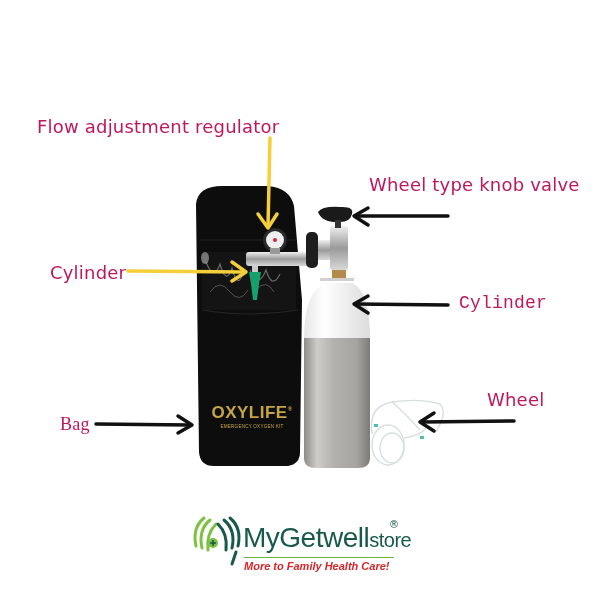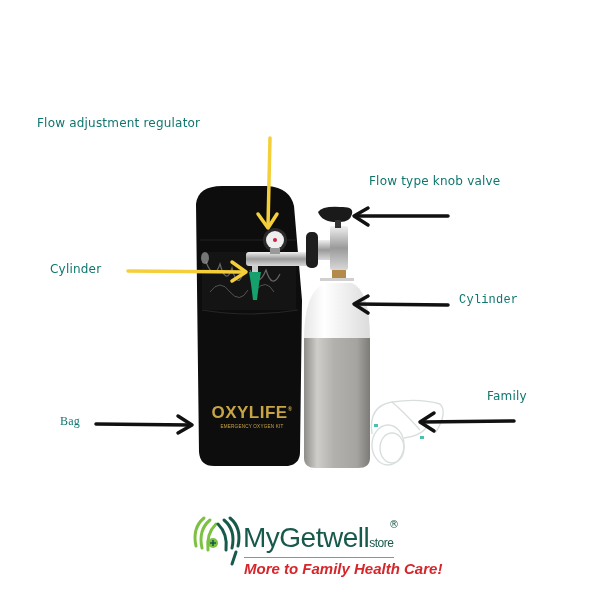--- a/index.html
+++ b/index.html
@@ -1,26 +1,26 @@
 <!DOCTYPE html>
 <html><head>
 <meta charset="utf-8">
 <style>
   html, body { margin:0; padding:0; background:#ffffff; }
   body { width:600px; height:600px; position:relative; overflow:hidden;
          font-family:"DejaVu Sans", sans-serif; color:#111; }
-  .label { position:absolute; font-size:12px; color:#0f766e; white-space:nowrap; letter-spacing:0.2px; }
+  .label { position:absolute; font-size:18px; color:#be185d; white-space:nowrap; letter-spacing:0.2px; }
   svg.overlay { position:absolute; left:0; top:0; }
   .logo-name { position:absolute; left:243px; top:522px; font-family:"Liberation Sans", sans-serif;
                font-size:28px; color:#17594a; letter-spacing:-0.5px; white-space:nowrap; }
-  .logo-name .store { font-size:12px; }
+  .logo-name .store { font-size:20px; }
   .logo-reg { position:absolute; left:389px; top:519px; font-size:10px; color:#17594a; }
   .logo-rule { position:absolute; left:244px; top:557px; width:150px; height:1px; background:#6fb33f; }
   .logo-tag { position:absolute; left:244px; top:560px; font-family:"Liberation Sans", sans-serif;
-              font-weight:bold; font-style:italic; font-size:15px; color:#d6262b; white-space:nowrap; }
+              font-weight:bold; font-style:italic; font-size:11px; color:#d6262b; white-space:nowrap; }
   .bag-brand { position:absolute; left:210px; top:403px; width:84px; text-align:center;
                font-family:"Liberation Sans", sans-serif; font-weight:bold; font-size:17px;
                color:#c7a546; letter-spacing:0.5px; }
   .bag-sub { position:absolute; left:204px; top:424px; width:96px; text-align:center;
              font-family:"Liberation Sans", sans-serif; font-size:4.6px; color:#c7a546; letter-spacing:0.2px; }
 </style>
 </head>
 <body>
 
 <svg class="overlay" width="600" height="600" viewBox="0 0 600 600">
@@ -126,24 +126,24 @@
     <path d="M226 550 Q228 534 218 524" stroke="#17594a"></path>
     <path d="M236 552 L232 564" stroke="#17594a"></path>
   </g>
   <g>
     <circle cx="213" cy="543" r="5" fill="#7cc142"></circle>
     <path d="M210 543 L216 543 M213 540 L213 546" stroke="#17594a" stroke-width="1.6"></path>
   </g>
 </svg>
 
 <div class="label" style="left:37px; top:116px;">Flow adjustment regulator</div>
-<div class="label" style="left:369px; top:174px;">Flow type knob valve</div>
+<div class="label" style="left:369px; top:174px;">Wheel type knob valve</div>
 <div class="label" style="left:50px; top:262px;">Cylinder</div>
 <div class="label" style="left:459px; top:293px;font-family:Liberation Mono, monospace;">Cylinder</div>
-<div class="label" style="left:487px; top:389px;">Family</div>
+<div class="label" style="left:487px; top:389px;">Wheel</div>
 <div class="label" style="left:60px; top:414px;font-family:Liberation Serif, serif;">Bag</div>
 
 <div class="bag-brand">
   <span>OXYLIFE</span><sup style="font-size:6px">®</sup>
 </div>
 <div class="bag-sub">EMERGENCY OXYGEN KIT</div>
 
 <div class="logo-name">
   <span>MyGetwell</span><span class="store">store</span>
 </div>

